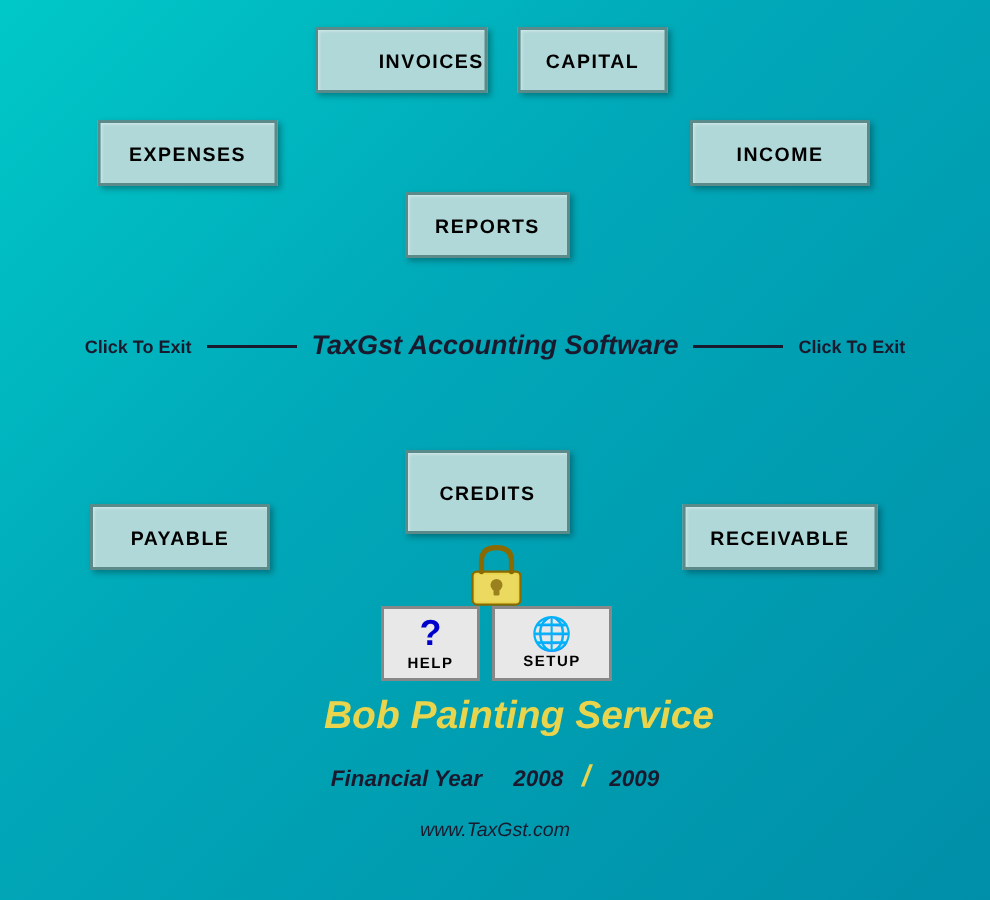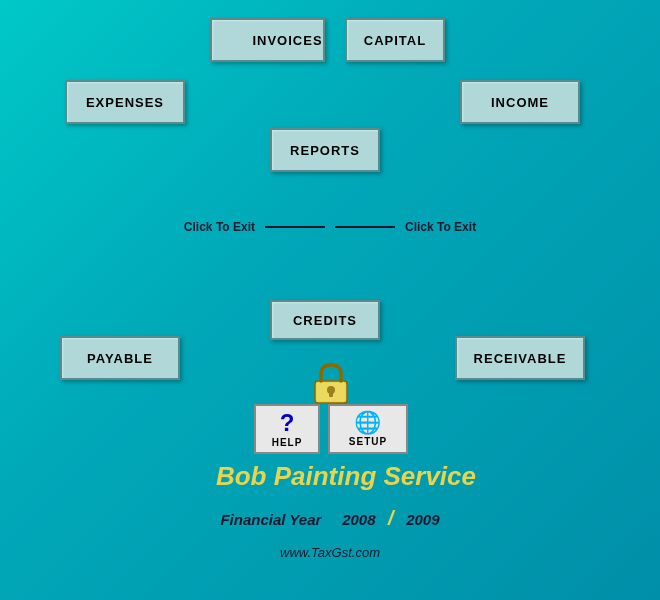--- a/index.html
+++ b/index.html
@@ -49,21 +49,21 @@
       width: 120px; height: 44px;
     }
 
     #btn-reports {
       left: 270px; top: 128px;
       width: 110px; height: 44px;
     }
 
     #btn-credits {
       left: 270px; top: 300px;
-      width: 110px; height: 40px;
+      width: 110px; height: 56px;
     }
 
     #btn-payable {
       left: 60px; top: 336px;
       width: 120px; height: 44px;
     }
 
     #btn-receivable {
       left: 455px; top: 336px;
       width: 130px; height: 44px; text-align: right;
@@ -235,20 +235,21 @@
   <span>INCOME</span>
 </div>
 
 <div id="btn-reports" class="nav-button">
   <span>REPORTS</span>
 </div>
 
 <div class="title-section">
   <span class="exit-text">Click To Exit</span>
   <div class="title-line"></div>
+  <span class="title-main">TaxGst Accounting Software</span>
   <div class="title-line"></div>
   <span class="exit-text">Click To Exit</span>
 </div>
 
 <div id="btn-credits" class="nav-button">
   <span>CREDITS</span>
 </div>
 
 <div id="btn-payable" class="nav-button">
   <span>PAYABLE</span>

